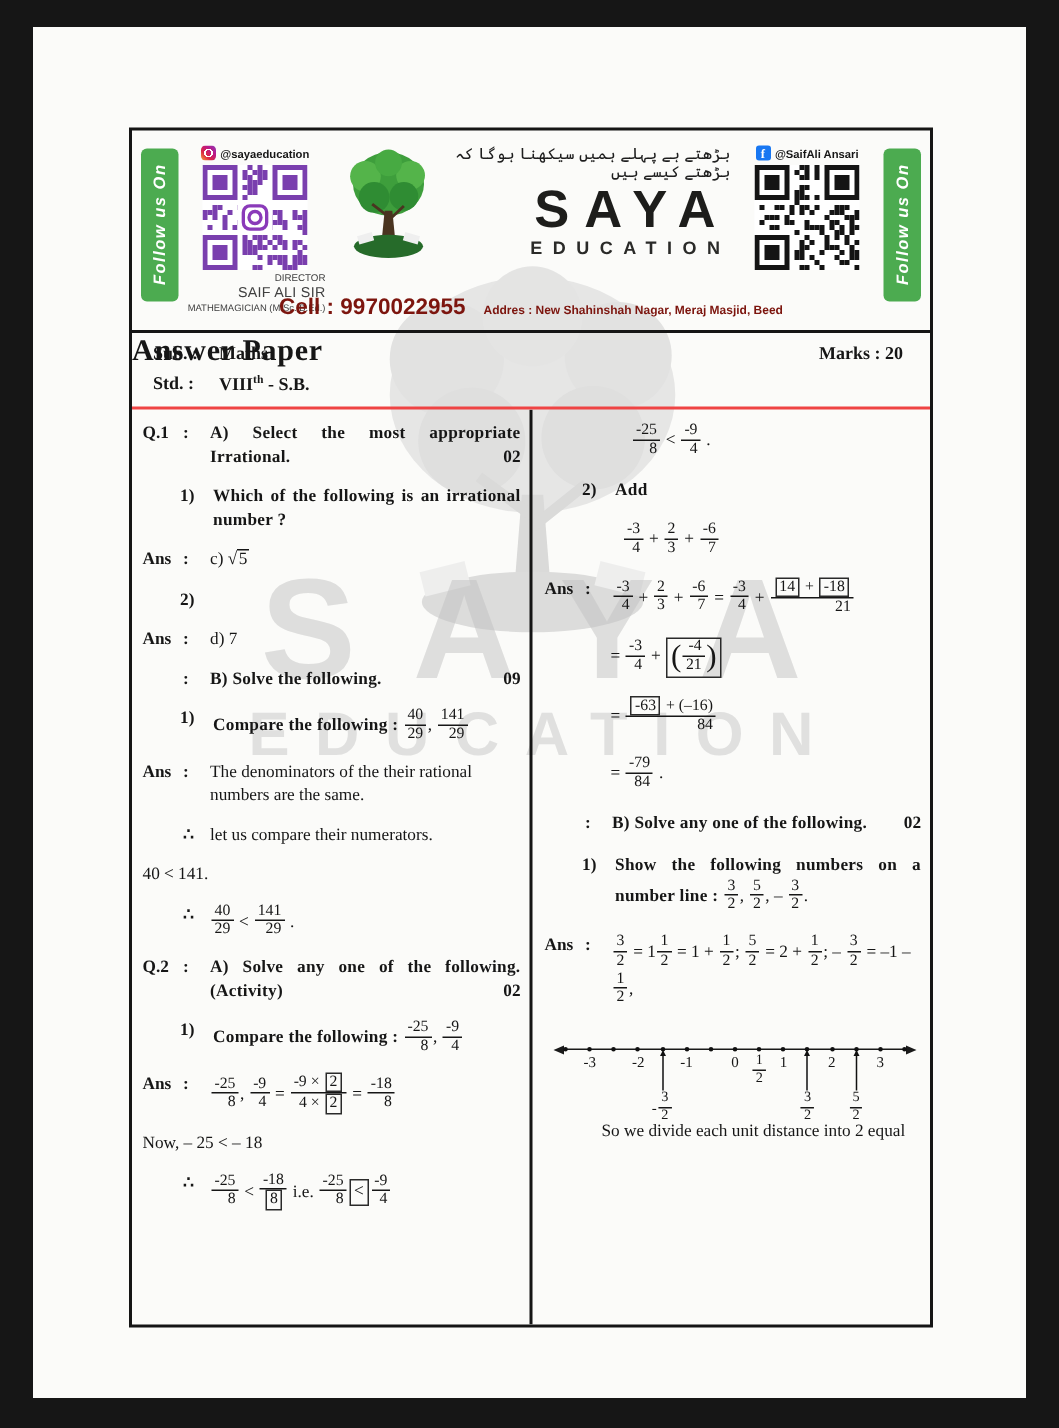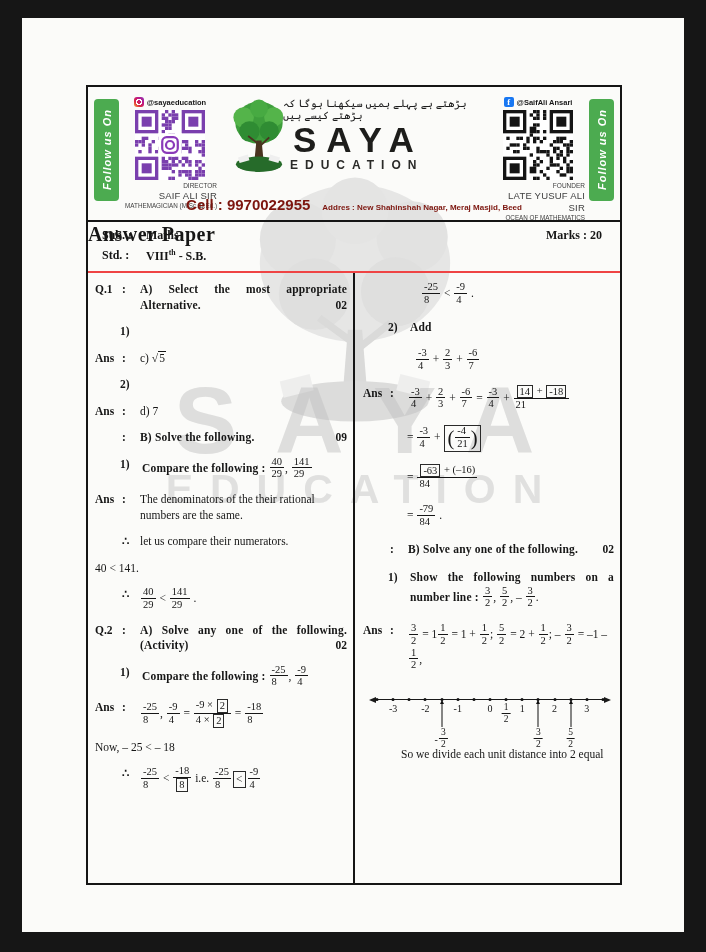--- a/index.html
+++ b/index.html
@@ -15,21 +15,21 @@
   .handle-row{display:flex;align-items:center;justify-content:center;gap:3px;font-size:7.5px;font-weight:bold;height:12px}
   .ig-icon{width:10px;height:10px;border-radius:3px;flex:none;background:
      radial-gradient(circle at 50% 50%, rgba(255,255,255,0) 0 2px, #fff 2px 3px, rgba(255,255,255,0) 3px),
      linear-gradient(45deg,#f5a43b,#dc2743,#bc1888,#8a3ab9)}
   .fb-icon{width:10px;height:10px;border-radius:2px;background:#1877f2;color:#fff;display:inline-flex;align-items:center;justify-content:center;font-size:8.5px;font-weight:bold;flex:none;font-family:"Liberation Serif",serif}
   .qr{width:70px;height:70px;margin:2px auto 2px auto;background:#fff}
   .person{line-height:1.25;font-weight:normal;color:#404040}
   .person .plabel{font-size:6.5px}
   .person .pname{font-size:9.5px;letter-spacing:.2px}
   .person .psub{font-size:6.3px}
-  .center-block{flex:1;position:relative;text-align:left;font-family:"Liberation Sans",sans-serif}
+  .center-block{flex:1;position:relative;text-align:right;font-family:"Liberation Sans",sans-serif}
   .tree-logo{position:absolute;left:6px;top:0px;width:64px;height:84px}
   .brand-area{padding-left:62px}
   .urdu{font-size:10.5px;direction:rtl;color:#1e1e1e;line-height:1.15;margin-top:1px}
   .brand{font-size:35px;font-weight:900;letter-spacing:10px;padding-left:10px;color:#1d1d1b;line-height:1.02;margin-top:1px}
   .brand-sub{font-size:12px;font-weight:bold;letter-spacing:7px;padding-left:7px;color:#2a2a28;margin-top:0px}
   .contact{position:absolute;bottom:3px;left:0;right:0;display:flex;justify-content:center;align-items:baseline;gap:12px;white-space:nowrap}
   .cell{font-size:15px;font-weight:bold;color:#7c150e}
   .addr{font-size:8px;font-weight:bold;color:#7c150e}
 
   
@@ -49,21 +49,21 @@
   .row{display:flex;margin-bottom:11px;font-size:11.5px;line-height:1.35}
   .colR .row{margin-bottom:13px}
   .gut{width:27px;flex:none;font-weight:bold}
   .cln{width:18px;flex:none;font-weight:bold}
   .nsp{width:25px;flex:none}
   .nmk{width:22px;flex:none;font-weight:bold}
   .ct{flex:1;min-width:0}
   .j{text-align:justify}
   .tb{font-weight:bold;letter-spacing:.2px}
   .marks{float:right;font-weight:bold}
-  .fr{display:inline-block;vertical-align:middle;text-align:left;line-height:1.12;font-size:10.5px;margin:0 1px;position:relative;top:-1px}
+  .fr{display:inline-block;vertical-align:middle;text-align:right;line-height:1.12;font-size:10.5px;margin:0 1px;position:relative;top:-1px}
   .fr .fn{padding:0 2px;display:block}
   .fr .fd{padding:0 2px;display:block;border-top:1px solid #161616}
   .bx{display:inline-block;border:1px solid #2a2a2a;padding:0 2px;margin:0 1px;vertical-align:middle}
   .paren{font-size:1.8em;line-height:.8;vertical-align:middle}
   .sq .sqv{border-top:1px solid #161616;padding:0 1px}
 
   
   .nline{position:relative;height:62px;margin:2px 0 0 6px;width:242px}
   .nl-axis{position:absolute;left:5px;right:5px;top:14px;height:1px;background:#1a1a1a}
   .nl-ar{position:absolute;top:11.5px;width:0;height:0;border-top:3px solid transparent;border-bottom:3px solid transparent}
@@ -391,25 +391,20 @@
               <rect x="0" y="0" width="21" height="21" fill="#141414"></rect>
               <rect x="3" y="3" width="15" height="15" fill="#fff"></rect>
               <rect x="6" y="6" width="9" height="9" fill="#141414"></rect>
               <rect x="42" y="0" width="21" height="21" fill="#141414"></rect>
               <rect x="45" y="3" width="15" height="15" fill="#fff"></rect>
               <rect x="48" y="6" width="9" height="9" fill="#141414"></rect>
               <rect x="0" y="42" width="21" height="21" fill="#141414"></rect>
               <rect x="3" y="45" width="15" height="15" fill="#fff"></rect>
               <rect x="6" y="48" width="9" height="9" fill="#141414"></rect>
             </svg></div>
-        <div class="person">
-          <div class="plabel">FOUNDER</div>
-          <div class="pname fname">LATE YUSUF ALI SIR</div>
-          <div class="psub">OCEAN OF MATHEMATICS</div>
-        </div>
       </div>
 
       <div class="vbanner">
         <span>Follow us On</span>
       </div>
     </div>
 
     <div class="title-box">
       <span class="tb-el t-sub-l">Sub. :</span>
       <span class="tb-el t-sub-v">Maths</span>
@@ -417,25 +412,26 @@
       <span class="tb-el t-marks">Marks : 20</span>
       <span class="tb-el t-std-l">Std. :</span>
       <span class="tb-el t-std-v"><span>VIII</span><sup>th</sup> <span>- S.B.</span></span>
     </div>
 
     <div class="cols">
       <div class="col" id="colL">
           <div class="row">
             <span class="gut">Q.1</span>
             <span class="cln">:</span>
-            <div class="ct j"><span class="tb">A) Select the most appropriate Alternative.</span><span class="marks">02</span></div>
+            <div class="ct j"><span class="tb">A) Select the most appropriate Irrational.</span><span class="marks">02</span></div>
           </div>
           <div class="row">
             <span class="nsp"></span>
             <span class="nmk">1)</span>
+            <div class="ct j"><span class="tb">Which of the following is an irrational number ?</span></div>
           </div>
           <div class="row">
             <span class="gut">Ans</span>
             <span class="cln">:</span>
             <div class="ct"><span class="tx">c)  </span><span class="sq"><span class="sqs">√</span><span class="sqv">5</span></span></div>
           </div>
           <div class="row">
             <span class="nsp"></span>
             <span class="nmk">2)</span>
           </div>

